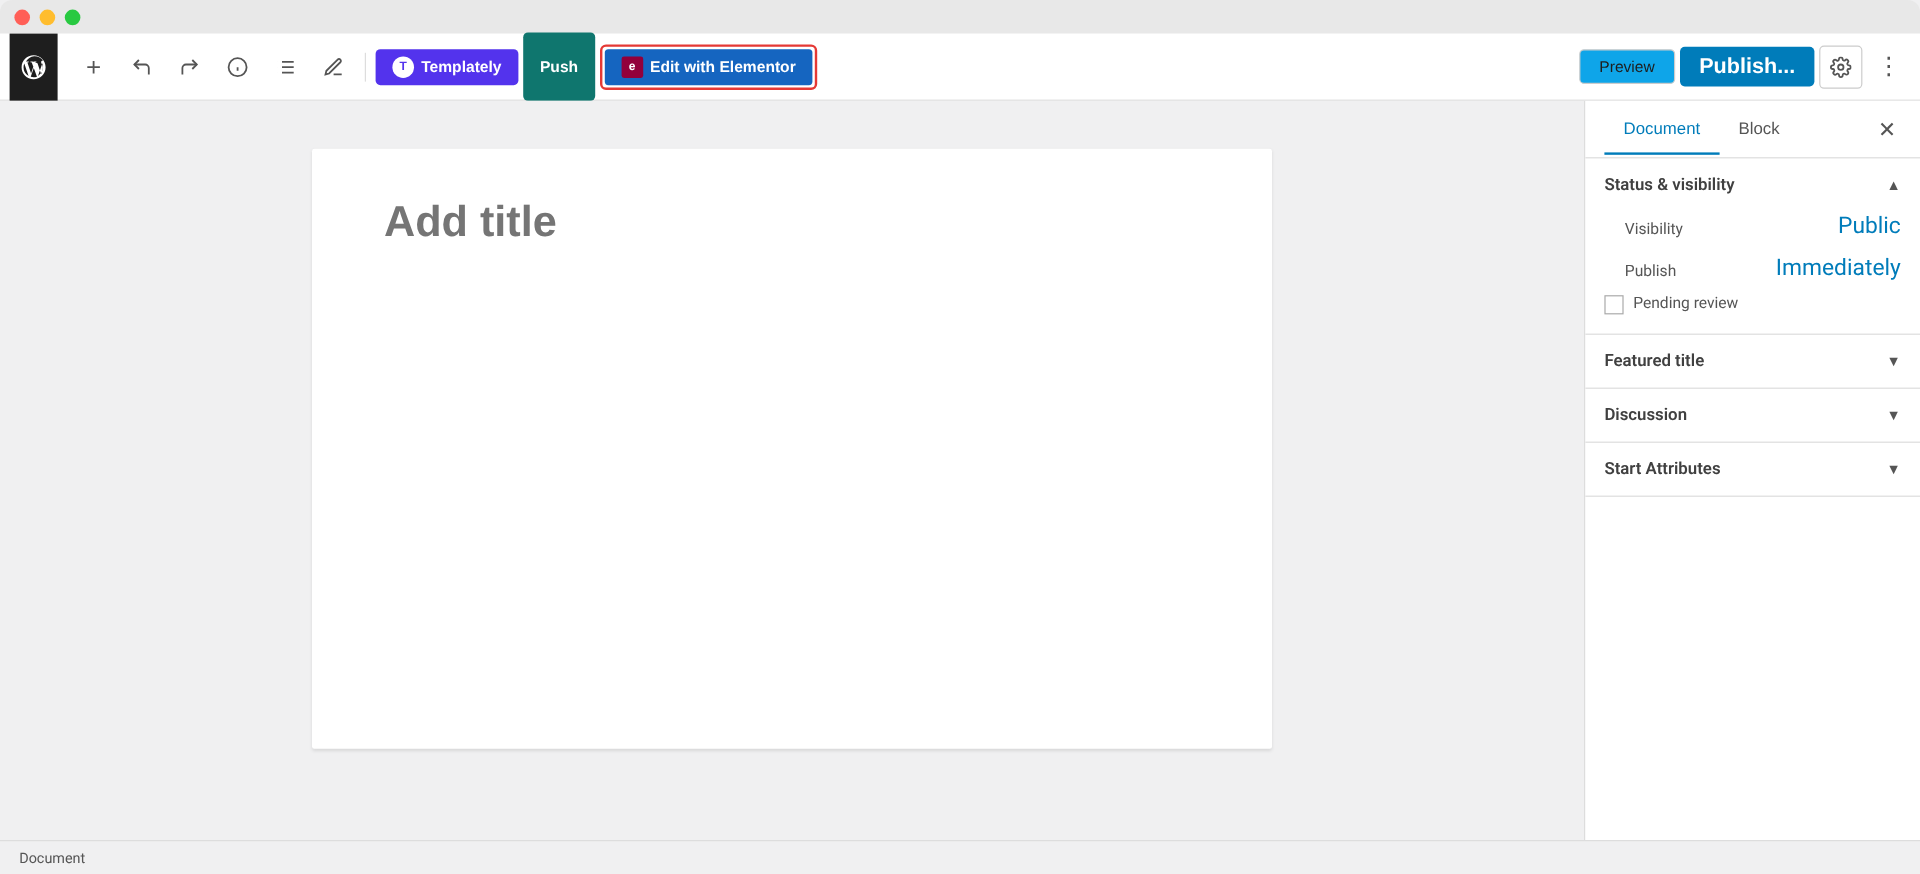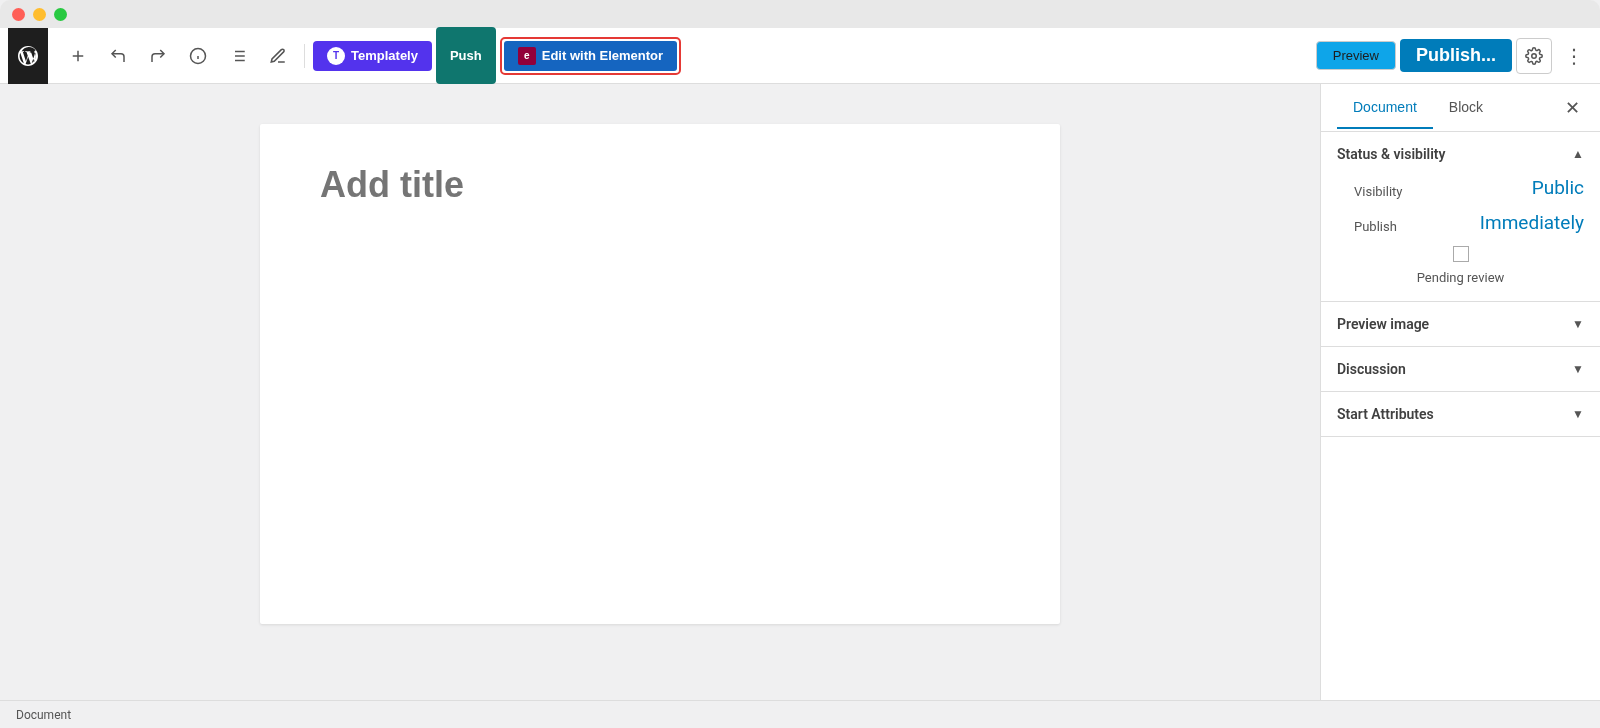--- a/index.html
+++ b/index.html
@@ -307,24 +307,22 @@
     }
     .panel-row-value {
       font-size: 19px;
       color: #007cba;
       cursor: pointer;
       text-decoration: none;
     }
 
     .pending-review-row {
       display: flex;
-      align-items: center;
       gap: 8px;
       margin-top: 4px;
-      flex-direction: column;
     }
     .pending-checkbox {
       width: 16px;
       height: 16px;
       border: 1.5px solid #aaa;
       background: white;
       cursor: pointer;
     }
     .pending-label {
       font-size: 13px;
@@ -520,21 +518,21 @@
         </div>
         <div class="pending-review-row">
           <div class="pending-checkbox"></div>
           <span class="pending-label">Pending review</span>
         </div>
       </div>
     </div>
 
     <div class="sidebar-panel">
       <div class="panel-header">
-        <span class="panel-header-title">Preview image</span>
+        <span class="panel-header-title">Featured title</span>
         <span class="panel-chevron">▼</span>
       </div>
     </div>
 
     <div class="sidebar-panel">
       <div class="panel-header">
         <span class="panel-header-title">Discussion</span>
         <span class="panel-chevron">▼</span>
       </div>
     </div>

